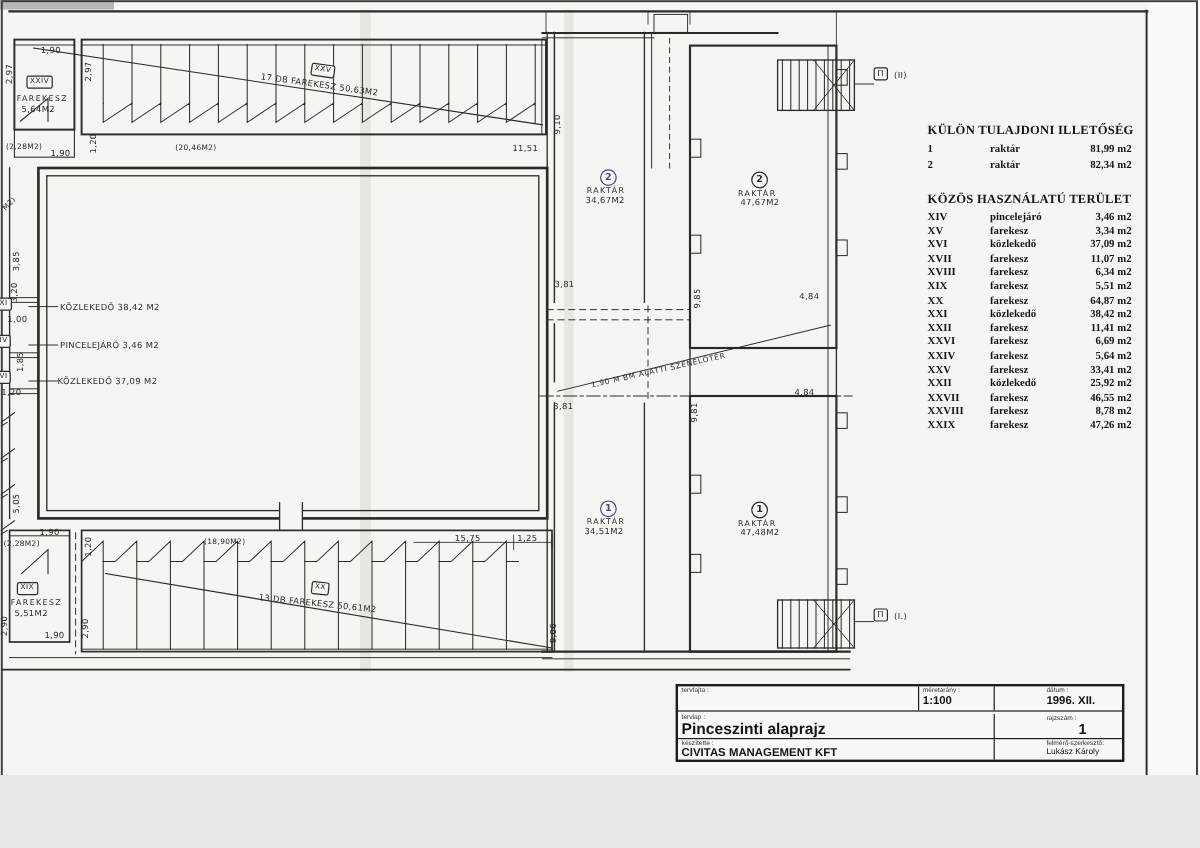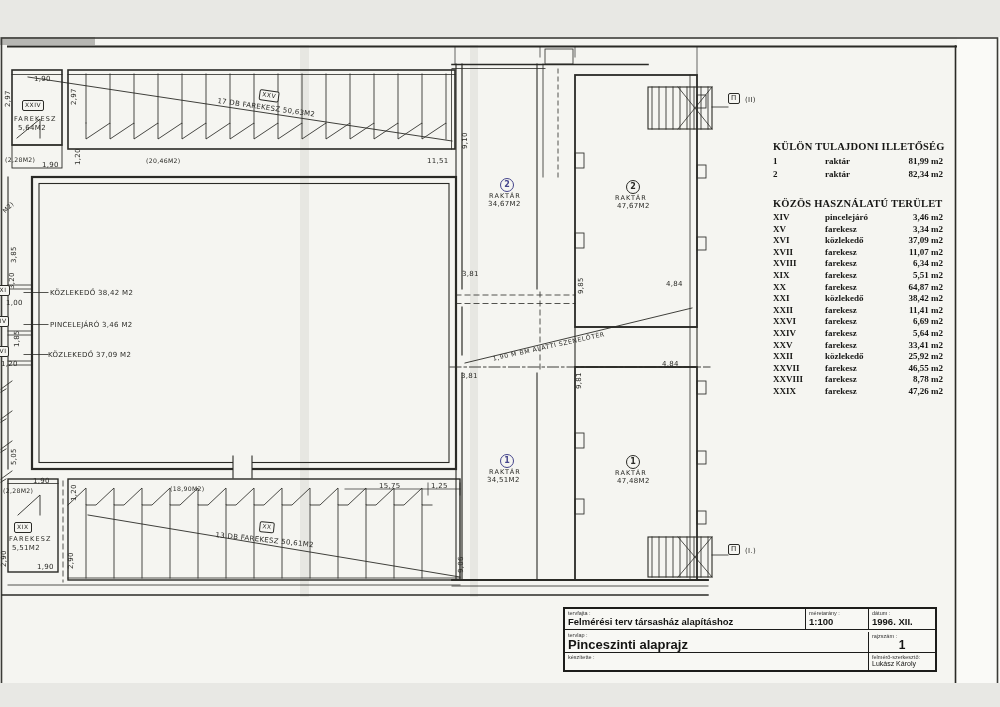--- a/index.html
+++ b/index.html
@@ -1,18 +1,18 @@
 <!DOCTYPE html>
 <html lang="hu" style="--paper: #f5f5f1; --ink: #2a2a26; --blue_ink: #44448c;"><head>
 <meta charset="utf-8">
 <style>
   :root{ --paper:#f5f5f1; --ink:#2a2a26; --blue_ink:#44448c; }
   html,body{margin:0;padding:0;background:#e8e8e4;}
   .sheet{position:relative;width:1000px;height:646px;background:var(--paper);
-         overflow:hidden;font-family:"DejaVu Sans",sans-serif;color:var(--ink);margin-top:37px;}
+         overflow:hidden;font-family:"DejaVu Sans",sans-serif;color:var(--ink);}
   .sheet svg{position:absolute;left:0;top:0;color:var(--ink);}
   .band{position:absolute;top:8px;height:552px;background:rgba(110,110,100,.10);pointer-events:none;}
   .b1{left:300px;width:9px;} .b2{left:470px;width:8px;}
   .smudge{position:absolute;left:0;top:0;width:95px;height:8px;background:rgba(70,70,62,.35);}
   .rmargin{position:absolute;left:957px;top:0;width:43px;height:707px;background:#fafaf7;}
   .lbl{position:absolute;font-size:7px;line-height:8px;letter-spacing:.3px;white-space:nowrap;color:var(--ink);}
   .s6{font-size:6.2px;}
   .v{transform:rotate(-90deg);transform-origin:0 0;}
   .r8{transform:rotate(8deg);transform-origin:0 0;}
   .r6{transform:rotate(6deg);transform-origin:0 0;}
@@ -36,21 +36,21 @@
   .tb{position:absolute;left:563px;top:570px;width:374px;border:2px solid #1c1c1a;background:#f8f8f4;
       font-family:"Liberation Sans",sans-serif;color:#141412;box-sizing:border-box;}
   .tb .row{position:relative;border-bottom:1.5px solid #1c1c1a;display:flex;}
   .tb .row:last-child{border-bottom:none;}
   .cl{display:block;font-size:5.5px;color:#333;padding:1px 0 0 3px;line-height:6px;}
   .cv{display:block;font-weight:bold;padding:0 3px;white-space:nowrap;}
   .r1{height:24px;} .r2{height:20px;} .r3{height:22px;align-items:flex-end;} .r4{height:17px;}
   .r1 .cv{font-size:13px;line-height:16px;}
   .hrsz{position:absolute;right:5px;bottom:2px;font-weight:bold;font-size:13.5px;}
   .c-main{flex:1;} .c-mid{width:62px;border-left:1.5px solid #1c1c1a;}
-  .c-right{width:66px;border-left:1.5px solid #1c1c1a;}
+  .c-right{width:66px;border-left:1.5px solid #1c1c1a;padding-left:40px;}
   .r2 .cv{font-size:9.5px;line-height:12px;}
   .r3 .c-main .cv{font-size:13px;line-height:14px;}
   .r3 .c-right .cv{font-size:12px;text-align:center;line-height:13px;}
   .r4 .cv{font-size:9.5px;line-height:10px;}
   .r4 .c-right .cv{font-size:7px;font-weight:normal;line-height:8px;}
 </style>
 </head>
 <body>
 
 <div class="sheet">
@@ -413,21 +413,20 @@
             <span class="c3">47,26 m2</span>
           </div>
         </div>
     </div>
   </div>
 
   <div class="tb">
     <div class="row r2">
       <div class="c-main">
         <span class="cl">tervfajta :</span>
-        <span class="cv">Felmérési terv társasház alapításhoz</span>
       </div>
       <div class="c-mid">
         <span class="cl">méretarány :</span>
         <span class="cv">1:100</span>
       </div>
       <div class="c-right">
         <span class="cl">dátum :</span>
         <span class="cv">1996. XII.</span>
       </div>
     </div>
@@ -437,20 +436,21 @@
         <span class="cv">Pinceszinti alaprajz</span>
       </div>
       <div class="c-right">
         <span class="cl">rajzszám :</span>
         <span class="cv">1</span>
       </div>
     </div>
     <div class="row r4">
       <div class="c-main">
         <span class="cl">készítette :</span>
+        <span class="cv">CIVITAS MANAGEMENT KFT</span>
       </div>
       <div class="c-right">
         <span class="cl">felmérő-szerkesztő:</span>
         <span class="cv">Lukász Károly</span>
       </div>
     </div>
   </div>
 </div>
 
 </body></html>

